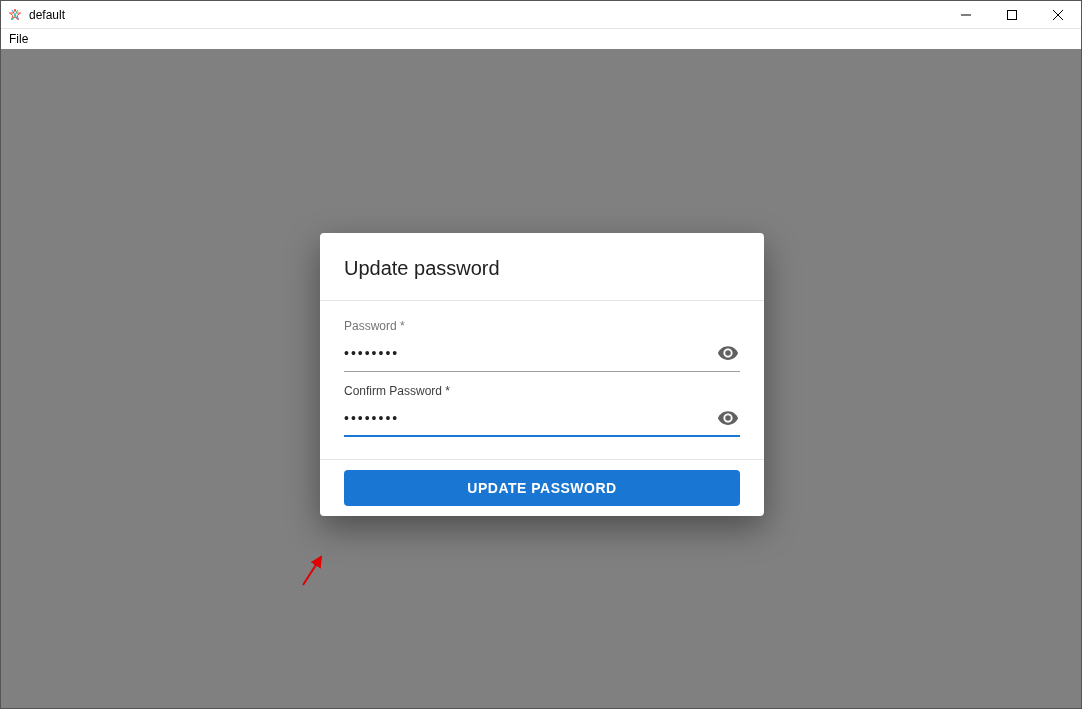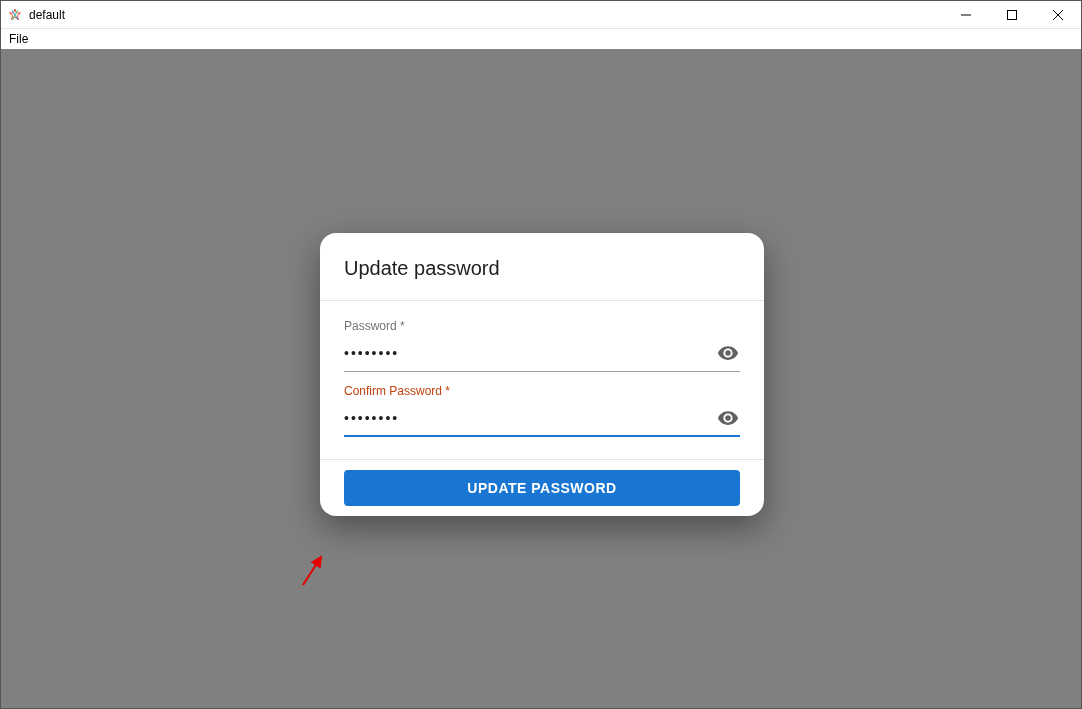--- a/index.html
+++ b/index.html
@@ -6,27 +6,27 @@
     body { font-family: "Segoe UI", Arial, sans-serif; width: 1082px; height: 709px; overflow: hidden; background: #fff; border: 1px solid #555; }
     .titlebar { height: 28px; background: #fff; display: flex; align-items: center; padding: 0 0 0 6px; border-bottom: 1px solid #e5e5e5; }
     .titlebar .app-icon { width: 16px; height: 16px; display: inline-block; margin-right: 6px; }
     .titlebar .title { font-size: 12px; color: #000; flex: 1; }
     .title-controls { display: flex; height: 100%; }
     .title-controls .ctrl { width: 46px; height: 100%; display: flex; align-items: center; justify-content: center; }
     .title-controls .ctrl svg { display: block; }
     .menubar { height: 20px; background: #fff; display: flex; align-items: center; padding: 0 4px; font-size: 12px; color: #000000; }
     .menubar .menu-item { padding: 0 4px; }
     .viewport { position: relative; width: 1080px; height: 659px; background: #808080; }
-    .dialog { position: absolute; left: 319px; top: 184px; width: 444px; background: #fff; border-radius: 16px; box-shadow: 0 12px 34px rgba(0,0,0,0.40); }
+    .dialog { position: absolute; left: 319px; top: 184px; width: 444px; background: #fff; border-radius: 4px; box-shadow: 0 12px 34px rgba(0,0,0,0.40); }
     .dialog-header { padding: 24px 24px 20px 24px; border-bottom: 1px solid #e5e5e5; }
     .dialog-title { font-size: 20px; font-weight: 500; color: #212121; }
     .dialog-body { padding: 18px 24px 10px 24px; border-bottom: 1px solid #e5e5e5; }
     .field { position: relative; margin-bottom: 12px; }
     .field-label { font-size: 12px; color: #757575; display: block; margin-bottom: 8px; }
-    .field.focused .field-label { color: #c2410c; }
+    .field.focused .field-label { color: #404040; }
     .input-row { display: flex; align-items: center; border-bottom: 1px solid #9e9e9e; padding-bottom: 6px; }
     .field.focused .input-row { border-bottom: 2px solid #1976d2; padding-bottom: 5px; }
     .password-dots { font-size: 14px; letter-spacing: 2px; color: #212121; flex: 1; font-family: Arial, sans-serif; }
     .eye-btn { width: 24px; height: 24px; display: flex; align-items: center; justify-content: center; cursor: pointer; }
     .eye-btn svg { fill: #616161; }
     .dialog-footer { padding: 10px 24px 10px 24px; }
     .primary-btn { width: 100%; height: 36px; background: #1976d2; color: #fff; border: none; border-radius: 4px; font-size: 14px; font-weight: 600; letter-spacing: 0.5px; cursor: pointer; }
     .arrow { position: absolute; left: 298px; top: 500px; pointer-events: none; }
   </style>
 </head>

